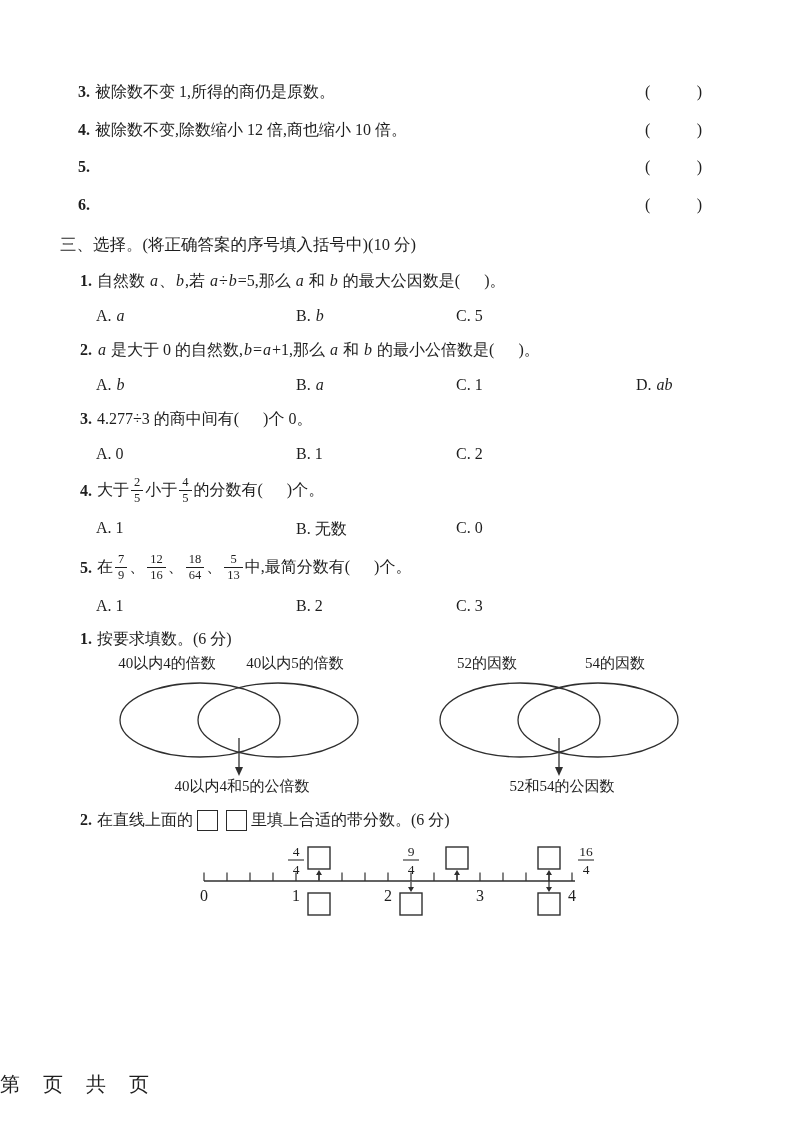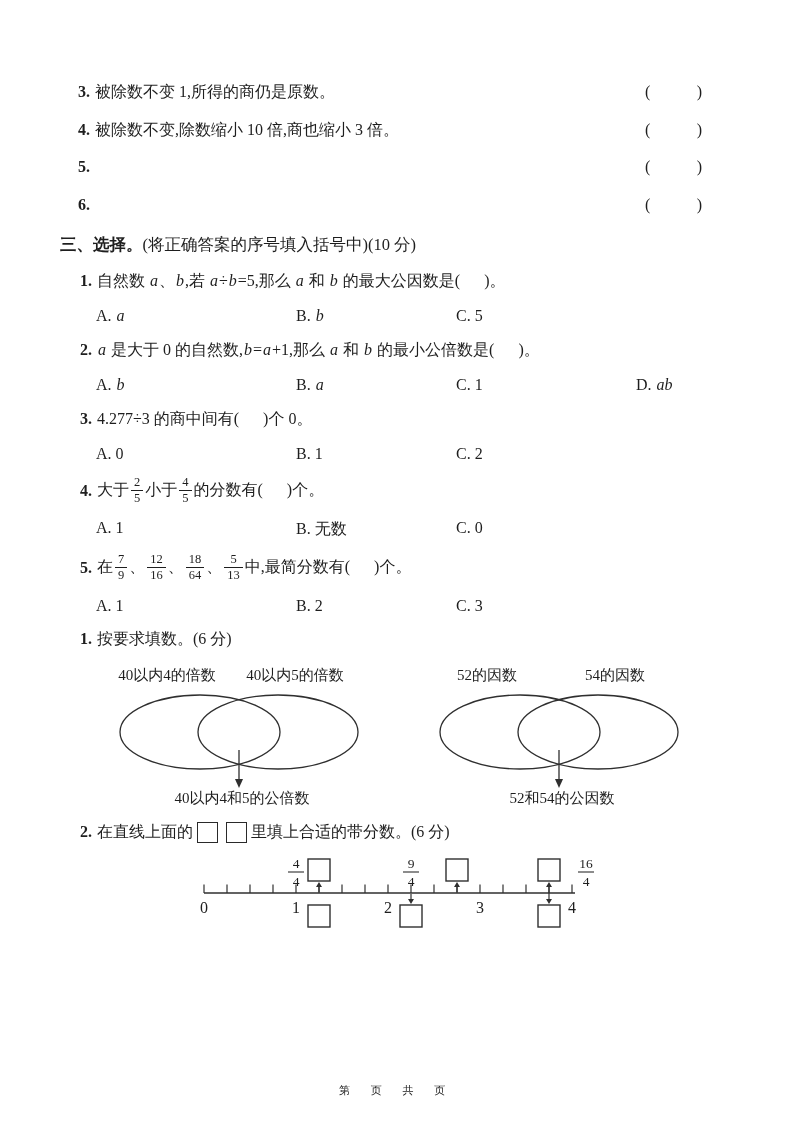--- a/index.html
+++ b/index.html
@@ -18,21 +18,21 @@
   .bold{font-weight:bold;}
   .var{font-style:italic;font-family:"Liberation Serif","DejaVu Serif",serif;padding:0 1px;}
 
   
   .tf-row{display:flex;align-items:baseline;margin:0 91px 15px 78px;height:23px;}
   .tf-num{font-weight:bold;margin-right:5px;}
   .tf-bracket{margin-left:auto;width:57px;display:flex;justify-content:space-between;}
 
   
   .sec-heading{margin:8px 0 0 60px;font-size:16.5px;}
-  .sec-heading .title{font-weight:bold;}
+  .sec-heading .title{font-weight:normal;}
 
   
   .mc-q{margin-left:80px;margin-top:13px;}
   .qline{display:flex;align-items:center;min-height:24px;}
   .q-num{font-weight:bold;margin-right:5px;}
   .choices{display:flex;margin-left:16px;margin-top:14px;margin-bottom:2px;}
   .choice{display:flex;align-items:baseline;}
   .choice:nth-child(1){width:200px;}
   .choice:nth-child(2){width:160px;}
   .choice:nth-child(3){width:180px;}
@@ -42,51 +42,51 @@
   .frac{display:inline-flex;flex-direction:column;align-items:center;line-height:1.05;font-size:12.5px;margin:0 2px;vertical-align:middle;}
   .frac .fn{padding:0 3px 1px;}
   .frac .fd{border-top:1px solid #1e1e1e;padding:1px 3px 0;}
 
   
   .sub-q{margin-left:80px;margin-top:14px;display:flex;align-items:center;}
   .sub-q .q-num{margin-right:5px;}
   .inline-box{display:inline-block;width:19px;height:19px;border:1.4px solid #2a2a2a;margin:0 4px;flex:0 0 auto;}
 
   
-  .venn-row{display:flex;margin-top:12px;}
+  .venn-row{display:flex;}
   .venn-svg{display:block;}
   .venn-left-svg{margin-left:112px;}
   .venn-right-svg{margin-left:0px;}
   .numberline-svg{display:block;margin:10px 0 0 180px;}
 
   svg text{fill:#1e1e1e;}
   .svg-label{font-size:15px;font-family:"Liberation Serif","DejaVu Serif",serif;}
   .svg-num{font-size:16px;font-family:"Liberation Serif","DejaVu Serif",serif;}
   .svg-frac{font-size:13.5px;font-family:"Liberation Serif","DejaVu Serif",serif;}
 
-  .footer{position:absolute;left:0;right:0;bottom:24px;text-align:center;font-size:11px;letter-spacing:9px;}
+  .footer{position:absolute;left:0;right:0;bottom:24px;font-size:20px;letter-spacing:9px;}
 </style>
 </head>
 <body>
 
 <div class="page">
   <div class="content">
 
     <div id="tf-list">
         <div class="tf-row">
           <span class="tf-num seg">3.</span>
           <span class="seg">被除数不变 1,所得的商仍是原数。</span>
           <span class="tf-bracket">
             <span class="seg">(</span>
             <span class="seg">)</span>
           </span>
         </div>
         <div class="tf-row">
           <span class="tf-num seg">4.</span>
-          <span class="seg">被除数不变,除数缩小 10 倍,商也缩小 3 倍。</span>
+          <span class="seg">被除数不变,除数缩小 12 倍,商也缩小 10 倍。</span>
           <span class="tf-bracket">
             <span class="seg">(</span>
             <span class="seg">)</span>
           </span>
         </div>
         <div class="tf-row">
           <span class="tf-num seg">5.</span>
           <span class="tf-bracket">
             <span class="seg">(</span>
             <span class="seg">)</span>

